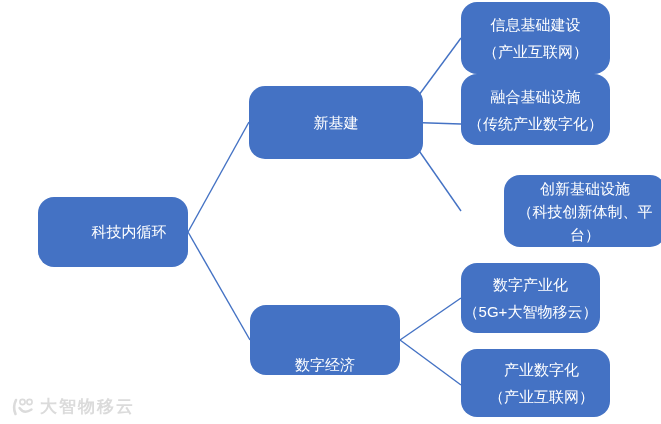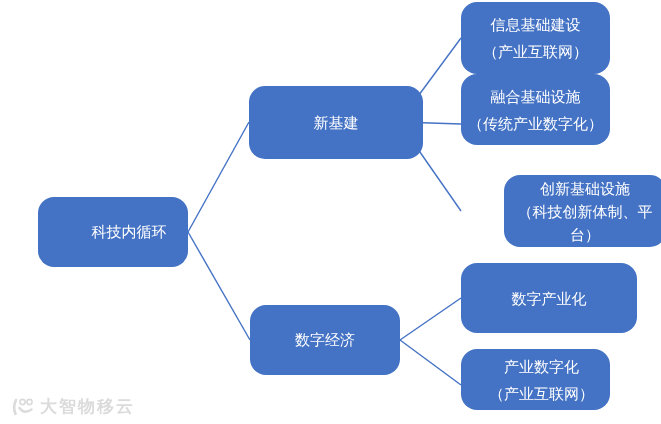--- a/index.html
+++ b/index.html
@@ -78,21 +78,21 @@
       <div class="line">科技内循环</div>
     </div>
   </div>
 
   <div class="node single" style="left:249px; top:86px; width:174px; height:73px;">
     <div class="node-text">
       <div class="line">新基建</div>
     </div>
   </div>
 
-  <div class="node single" style="left:250px; top:305px; width:150px; height:70px;">
+  <div class="node single" style="left:250px; top:305px; width:150px; height:70px;align-items:flex-end;">
     <div class="node-text">
       <div class="line">数字经济</div>
     </div>
   </div>
 
   <div class="node" style="left:461px; top:2px; width:149px; height:72px;">
     <div class="node-text">
       <div class="line">信息基础建设</div>
       <div class="line">（产业互联网）</div>
     </div>
@@ -105,27 +105,28 @@
     </div>
   </div>
 
   <div class="node tight" style="left:461px; top:175px; width:162px; height:72px;">
     <div class="node-text">
       <div class="line">创新基础设施</div>
       <div class="line">（科技创新体制、平台）</div>
     </div>
   </div>
 
-  <div class="node" style="left:461px; top:263px; width:176px; height:70px;">
+  <div class="node" style="left:461px; top:263px; width:139px; height:70px;">
     <div class="node-text">
       <div class="line">数字产业化</div>
+      <div class="line">（5G+大智物移云）</div>
     </div>
   </div>
 
-  <div class="node" style="left:461px; top:349px; width:149px; height:61px;padding-left:12px;">
+  <div class="node" style="left:461px; top:349px; width:149px; height:68px;padding-left:12px;">
     <div class="node-text">
       <div class="line">产业数字化</div>
       <div class="line">（产业互联网）</div>
     </div>
   </div>
 
   <div class="watermark">
     <svg width="26" height="20" viewBox="0 0 26 20" fill="none" xmlns="http://www.w3.org/2000/svg">
       <path d="M6 3 Q2.5 10 5.5 17" stroke-width="2.6" stroke-linecap="round"></path>
       <circle cx="12.5" cy="5" r="2.6" stroke-width="1.6"></circle>

